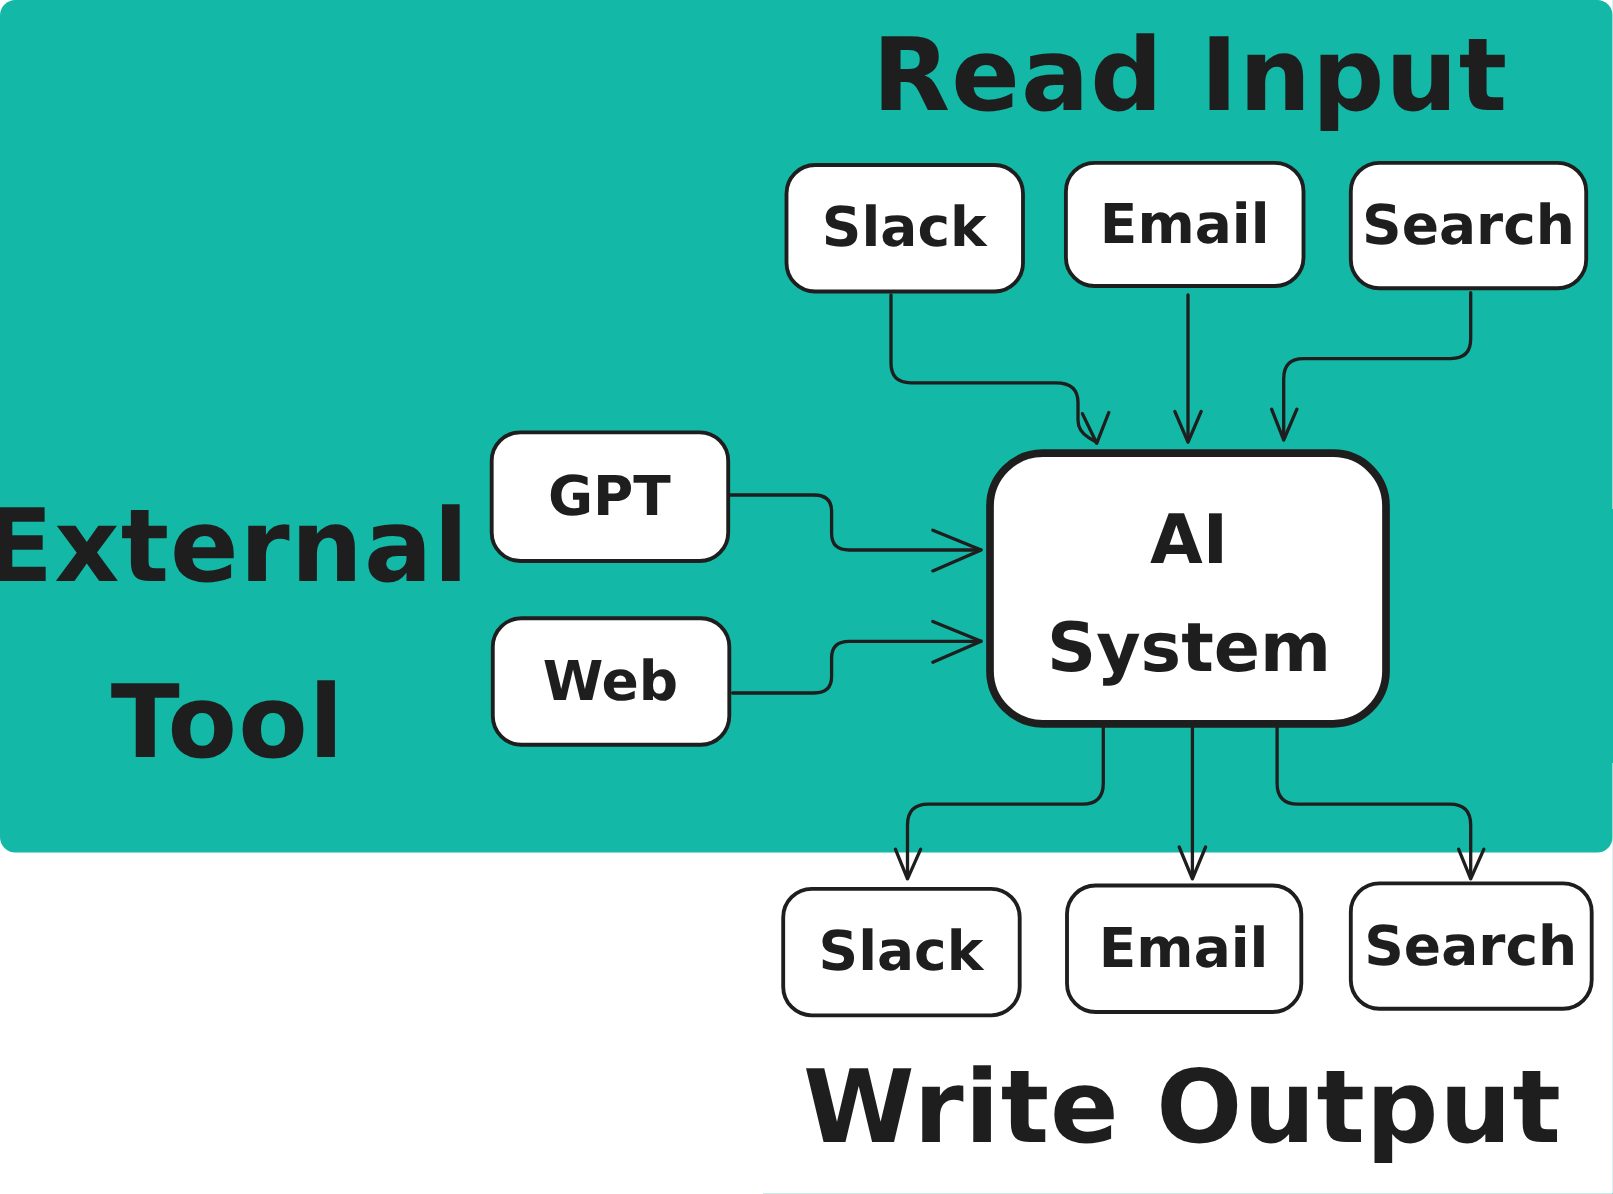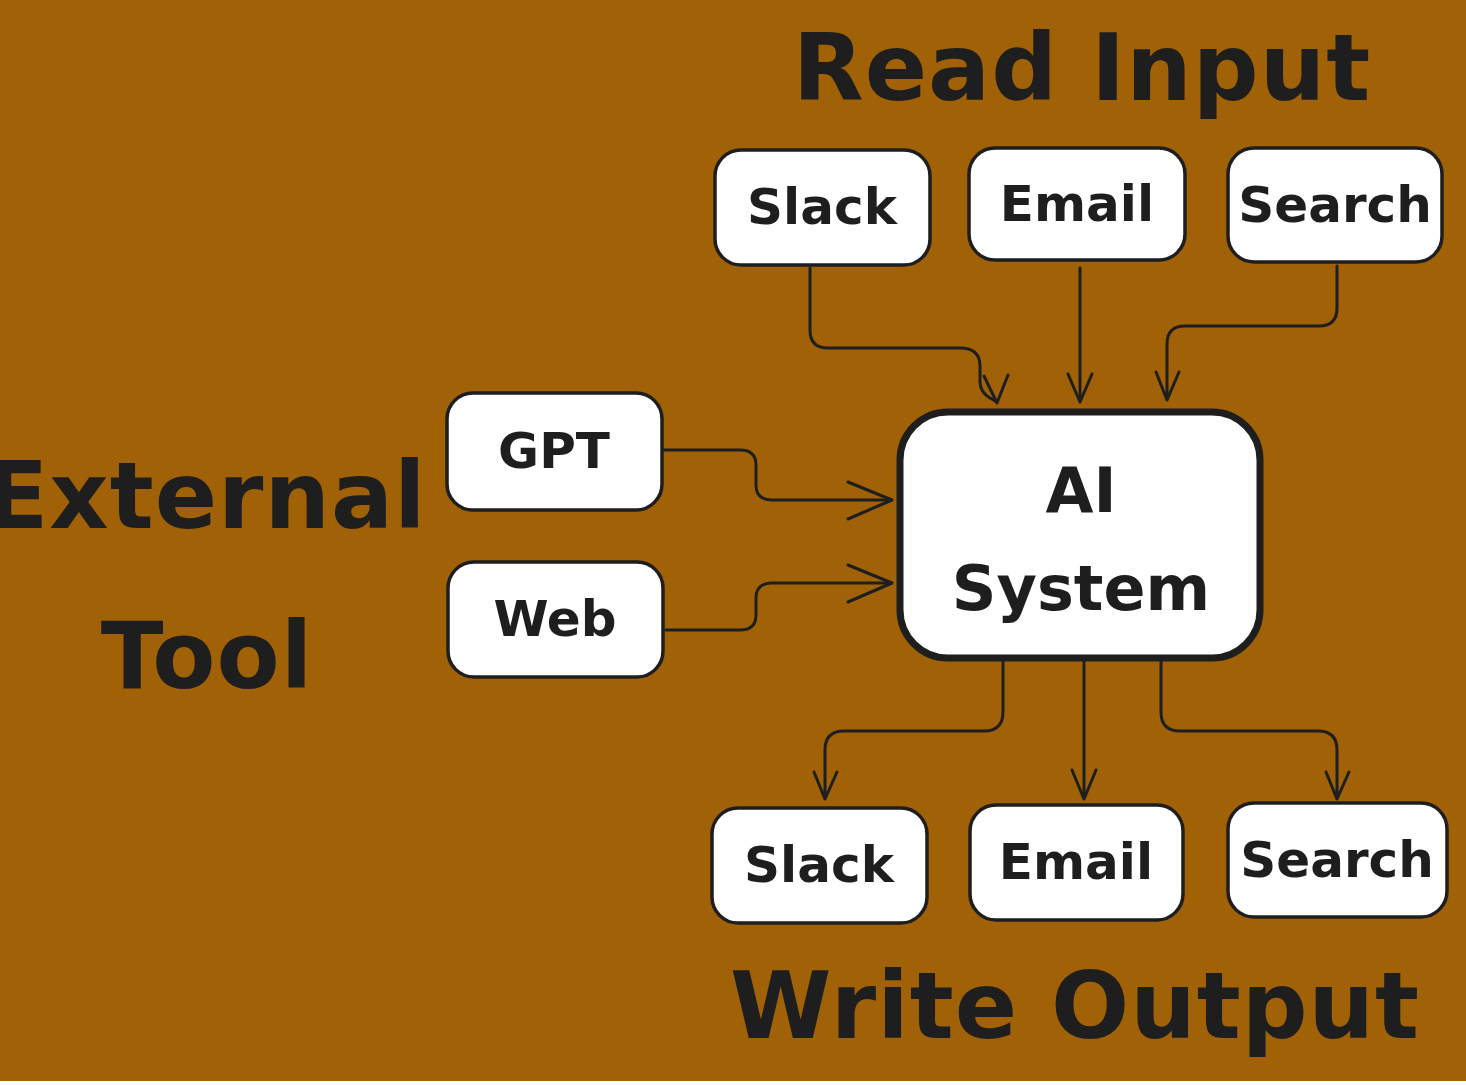--- a/index.html
+++ b/index.html
@@ -7,22 +7,23 @@
     padding: 0;
     background: #ffffff;
     width: 1466px;
     height: 1085px;
     overflow: hidden;
     font-family: "DejaVu Sans", sans-serif;
   }
   .canvas {
     position: relative;
     width: 1466px;
-    height: 1081px;
-    background: #a16207;
+    height: 775px;
+    background: #14b8a6;
+    border-radius: 14px;
   }
   svg text {
     font-family: "DejaVu Sans", sans-serif;
     fill: #1e1e1e;
   }
   .title-text {
     font-size: 92px;
     font-weight: 700;
     letter-spacing: 1px;
   }

